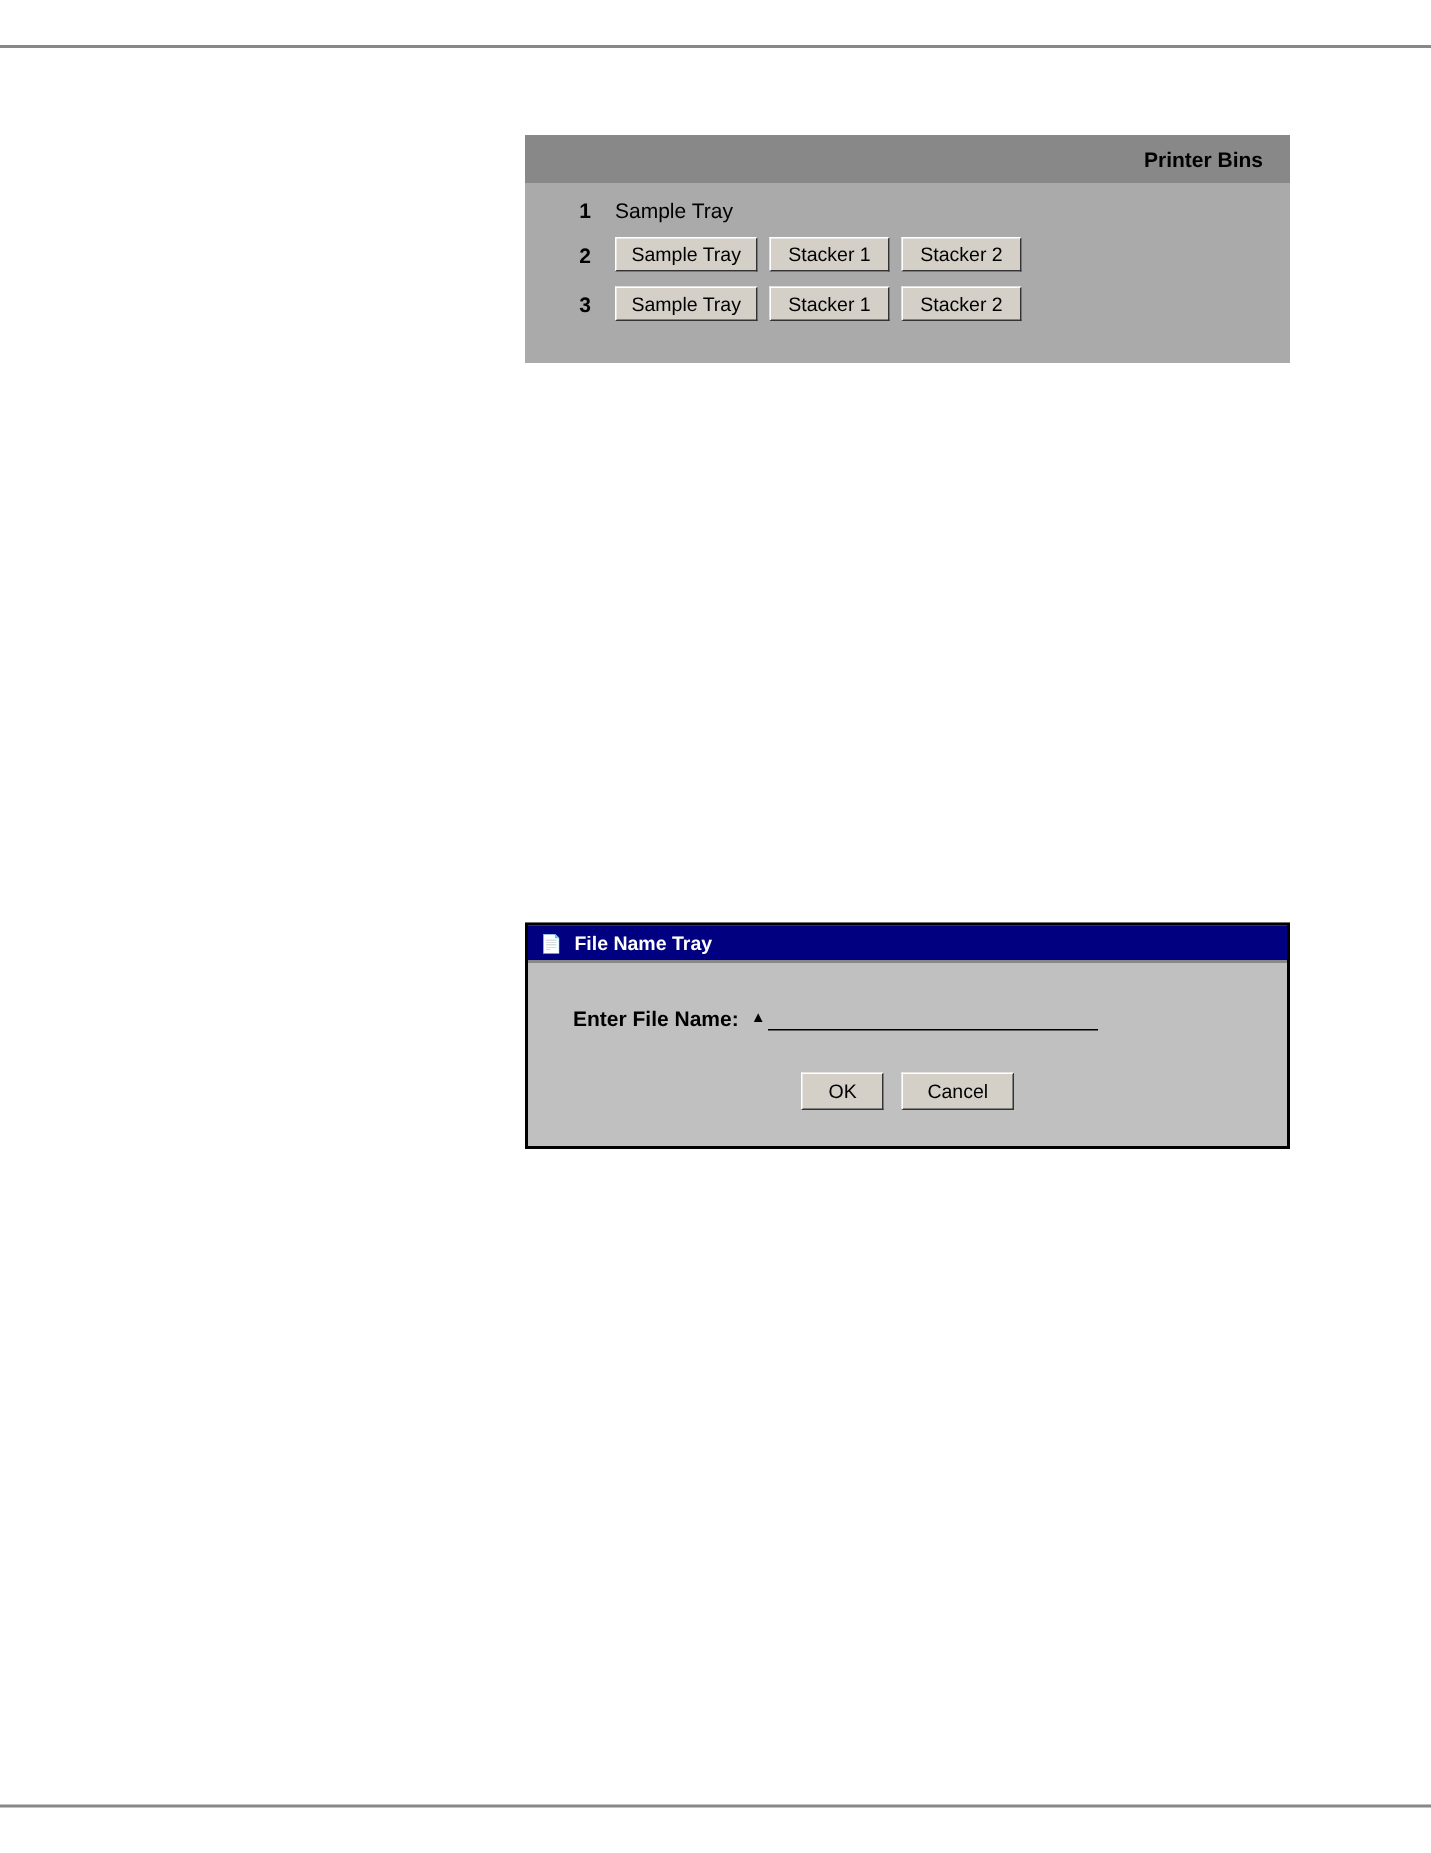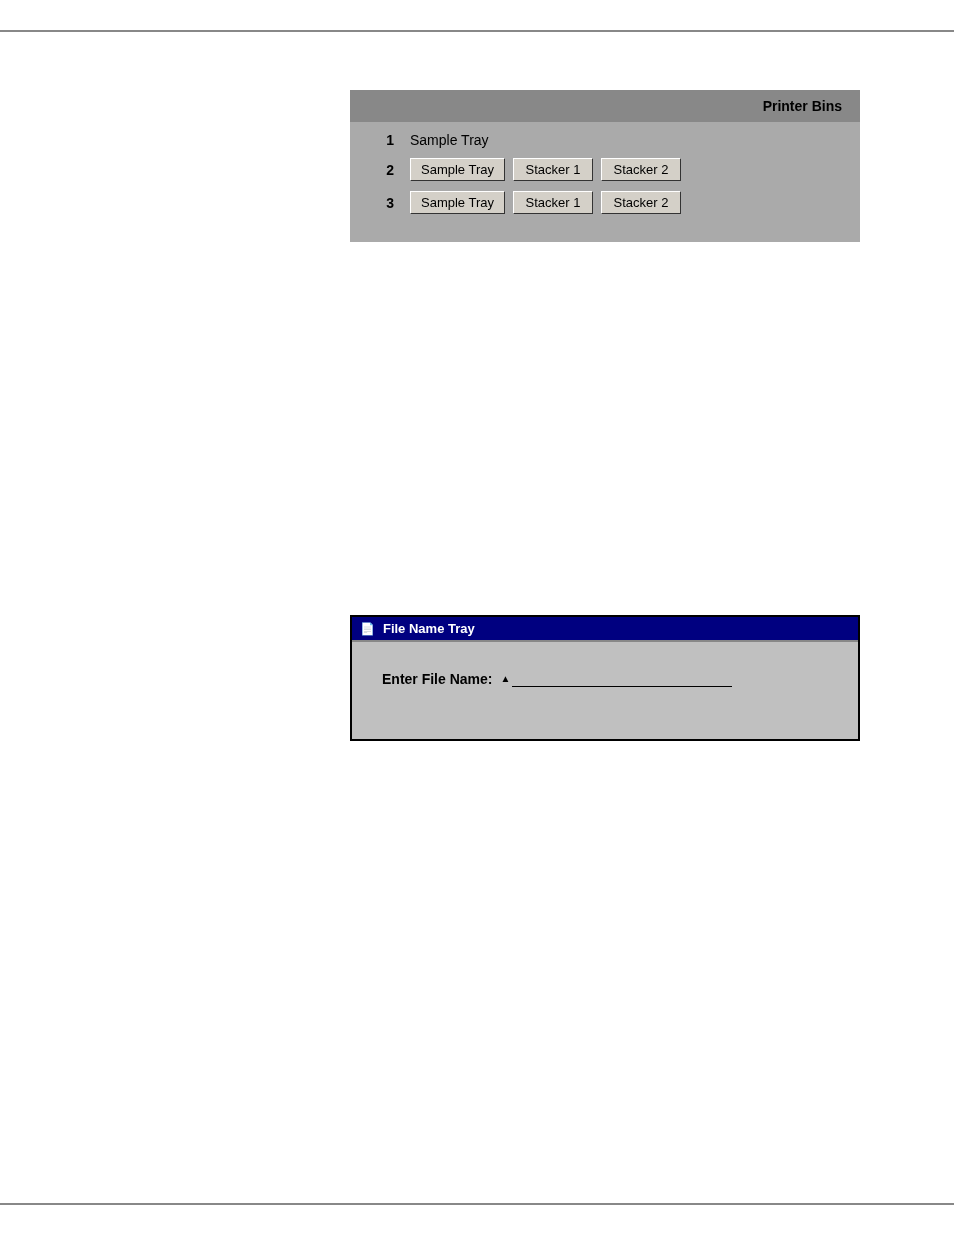--- a/index.html
+++ b/index.html
@@ -252,14 +252,18 @@
   </div>
   <div class="dialog-separator"></div>
   <div class="dialog-body">
     <div class="dialog-field-row">
       <label class="dialog-field-label">Enter File Name:</label>
       <div class="dialog-field-input-wrapper">
         <span class="cursor-indicator">▲</span>
         <input class="dialog-input" type="text" value="" style="">
       </div>
     </div>
+    <div class="dialog-buttons">
+      <button class="dialog-btn">OK</button>
+      <button class="dialog-btn">Cancel</button>
+    </div>
   </div>
 </div>
 
 </body></html>

